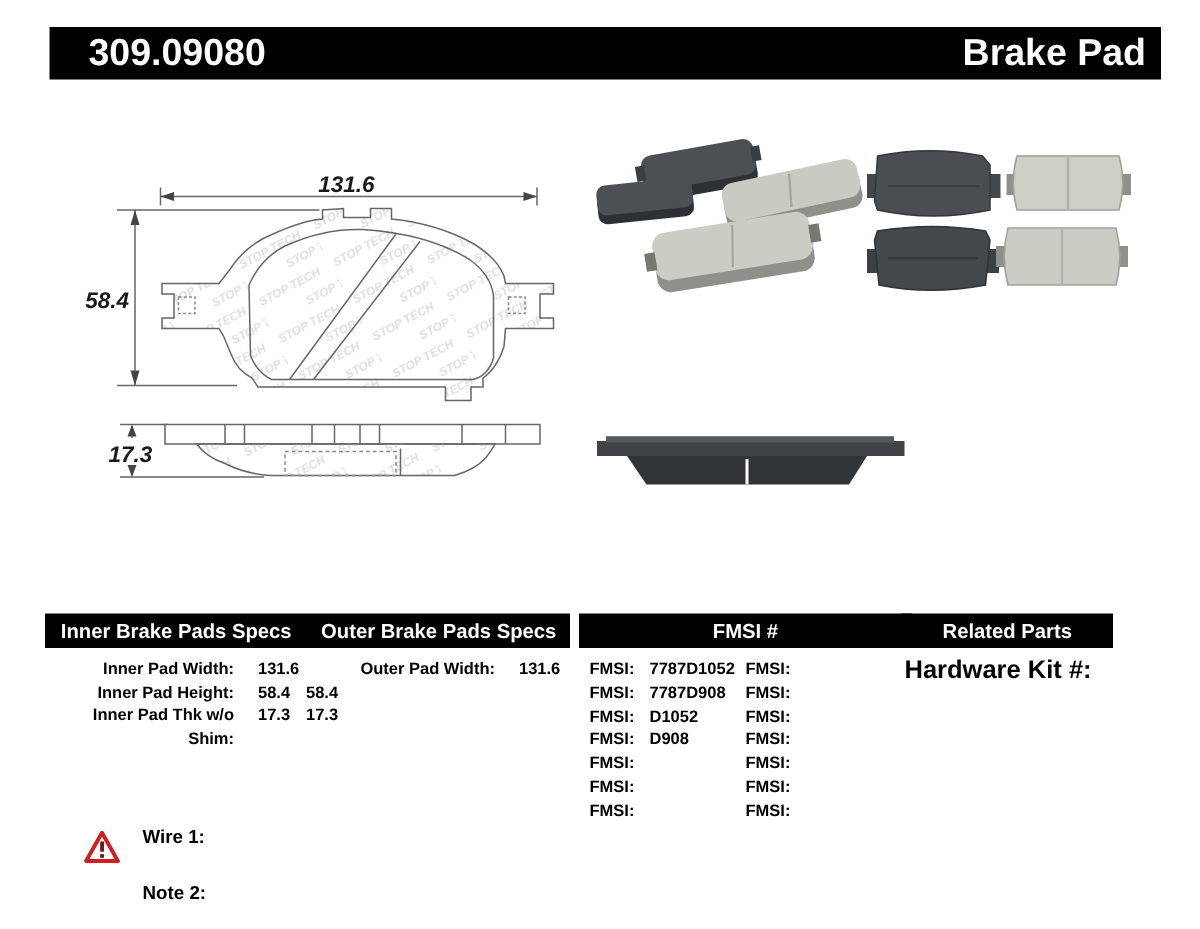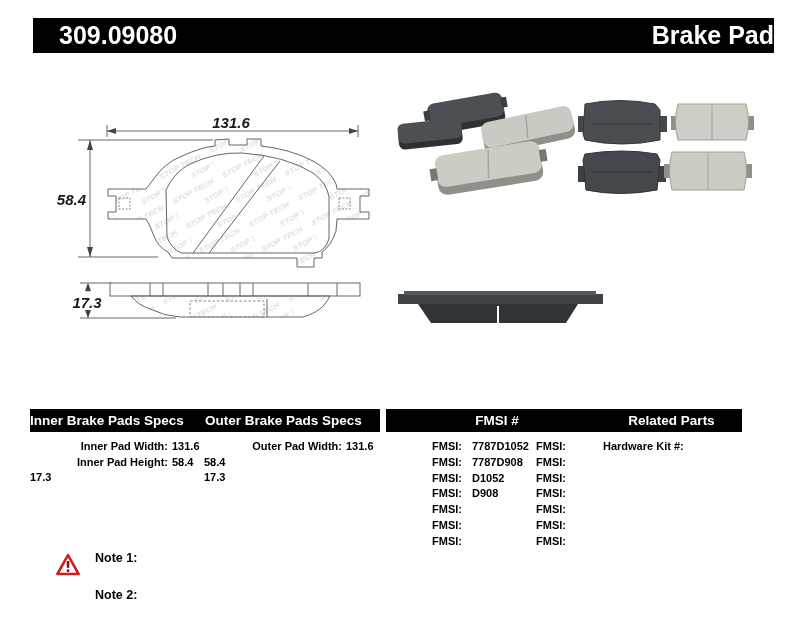--- a/index.html
+++ b/index.html
@@ -4,56 +4,56 @@
 <style>
   html,body{margin:0;padding:0;background:#fff;}
   .page{position:relative;width:800px;height:619px;background:#ffffff;
         font-family:"Liberation Sans",sans-serif;overflow:hidden;}
 
   
   .header-bar{position:absolute;left:33px;top:18px;width:729px;height:35px;
               background:#000;color:#fff;display:flex;align-items:center;
               justify-content:space-between;font-weight:bold;font-size:25px;padding-left:12px;}
   .header-bar .pn{margin-left:14px;letter-spacing:0px;}
-  .header-bar .pt{}
+  .header-bar .pt{margin-right:10px;}
 
   
   .gfx{position:absolute;left:0;top:0;width:800px;height:619px;}
   .dimtext{font-family:"Liberation Sans",sans-serif;font-weight:bold;
            font-style:italic;font-size:15px;fill:#1a1a1a;}
   .wmtext{font-family:"Liberation Sans",sans-serif;font-weight:bold;
           font-style:italic;font-size:8px;fill:#dedede;}
 
   
   .bar{position:absolute;top:409px;height:23px;background:#000;color:#fff;
        font-weight:bold;font-size:13.5px;display:flex;align-items:center;}
   .bar1{left:30px;width:350px;}
   .bar2{left:386px;width:222px;justify-content:center;}
   .bar3{left:601px;width:141px;justify-content:center;align-items:center;}
-  .bar1 span{flex:1;text-align:left;}
+  .bar1 span{flex:1;text-align:center;}
 
   
   .speccol{position:absolute;top:439px;font-size:11px;font-weight:bold;
            color:#000;line-height:15.5px;}
   .spec-inner{left:30px;width:184px;}
   .spec-outer{left:204px;width:184px;}
-  .srow{display:flex;}
+  .srow{display:flex;gap:12px;}
   .srow .lbl{flex:1;text-align:right;padding-right:4px;}
   .srow .val{width:42px;text-align:left;}
 
   
   .fmsicol{position:absolute;top:439px;font-size:11px;font-weight:bold;
-           color:#000;line-height:15.8px;margin-left:39px;}
+           color:#000;line-height:15.8px;}
   .fmsi1{left:393px;width:100px;}
   .fmsi2{left:497px;width:100px;}
   .frow .flbl{display:inline-block;min-width:34px;}
   .frow .fval{display:inline-block;margin-left:6px;}
 
   
-  .related{position:absolute;left:603px;top:439px;font-size:11px;
+  .related{position:absolute;left:603px;top:439px;font-size:17px;
            font-weight:bold;color:#000;line-height:15.8px;}
 
   
   .warn{position:absolute;left:56px;top:553px;width:24px;height:24px;}
   .note{position:absolute;left:95px;font-size:12.5px;font-weight:bold;color:#000;}
   .note1{top:551px;}
   .note2{top:568px;margin-top:20px;}
 </style>
 </head>
 <body>
@@ -200,20 +200,21 @@
   <div class="speccol spec-inner">
     <div class="srow">
       <span class="lbl">Inner Pad Width:</span>
       <span class="val">131.6</span>
     </div>
     <div class="srow">
       <span class="lbl">Inner Pad Height:</span>
       <span class="val">58.4</span>
     </div>
     <div class="srow">
+      <span class="lbl">Inner Pad Thk w/o Shim:</span>
       <span class="val">17.3</span>
     </div>
   </div>
 
   <div class="speccol spec-outer">
     <div class="srow">
       <span class="lbl">Outer Pad Width:</span>
       <span class="val">131.6</span>
     </div>
     <div class="srow">
@@ -277,16 +278,16 @@
       <span>Hardware Kit #:</span>
       <span class="fval"></span>
     </div>
   </div>
 
   <svg class="warn" viewBox="0 0 24 24">
     <path d="M12 2.2 L22.6 21 H1.4 Z" fill="#ffffff" stroke="#cf1f1f" stroke-width="2.6" stroke-linejoin="round"></path>
     <rect x="10.8" y="8" width="2.5" height="6.8" fill="#7c1010"></rect>
     <rect x="10.8" y="16.4" width="2.5" height="2.5" fill="#7c1010"></rect>
   </svg>
-  <div class="note note1">Note 1:</div>
+  <div class="note note1">Wire 1:</div>
   <div class="note note2">Note 2:</div>
 
 </div>
 
 </body></html>

